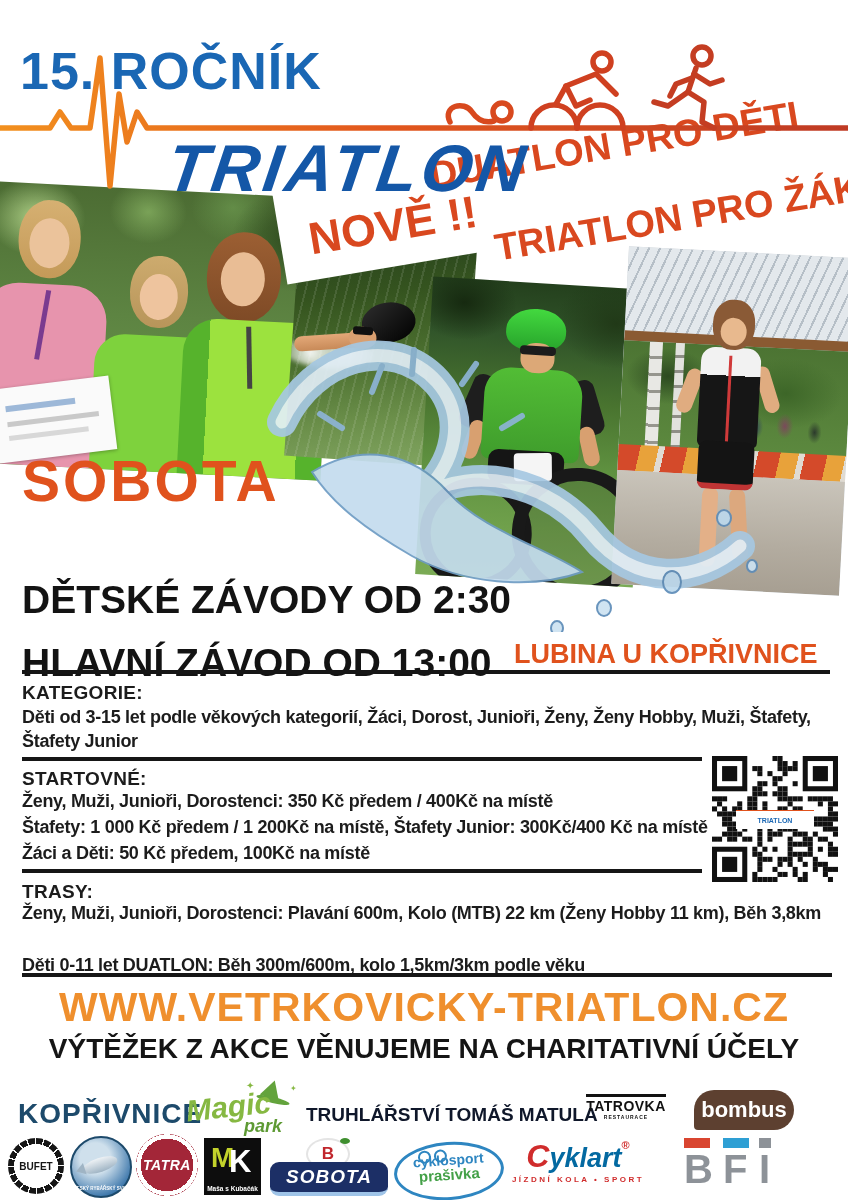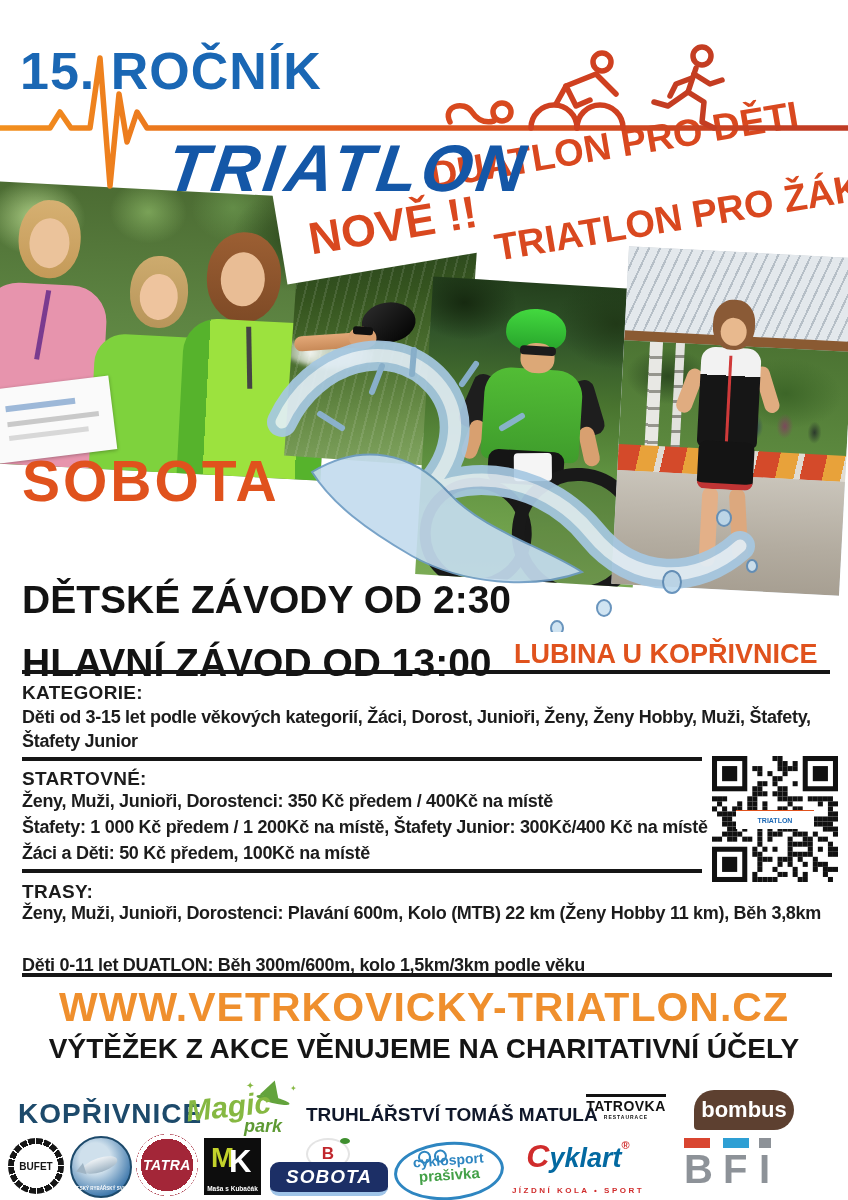--- a/index.html
+++ b/index.html
@@ -205,21 +205,21 @@
     background:#fff;transform:rotate(-4deg);position:absolute;text-align:center;}
   .sp-cyklo .c1{margin-top:8px;font-size:14px;font-weight:800;color:#2e86c1;line-height:1;}
   .sp-cyklo .c2{font-size:15px;font-weight:800;color:#43a047;line-height:1.1;}
   .sp-cyklo .w1,.sp-cyklo .w2{position:absolute;top:4px;width:9px;height:9px;border:2px solid #2e86c1;border-radius:50%;}
   .sp-cyklo .w1{left:22px;} .sp-cyklo .w2{left:38px;}
   .sp-cyklart{left:508px;top:1140px;width:140px;text-align:center;position:absolute;}
   .sp-cyklart .row{line-height:1;white-space:nowrap;}
   .sp-cyklart .cc{font-size:32px;font-weight:900;font-style:italic;color:#d02c2c;}
   .sp-cyklart .cr{font-size:27px;font-weight:900;font-style:italic;color:#0369a1;}
   .sp-cyklart .reg{font-size:11px;font-weight:700;color:#d02c2c;vertical-align:top;}
-  .sp-cyklart .cs{font-size:8px;font-weight:700;color:#d02c2c;letter-spacing:2.5px;margin-top:14px;}
+  .sp-cyklart .cs{font-size:8px;font-weight:700;color:#d02c2c;letter-spacing:2.5px;margin-top:3px;}
   .sp-bfi{left:684px;top:1138px;width:130px;position:absolute;display:flex;gap:10px;}
   .sp-bfi .lt{display:flex;flex-direction:column;align-items:flex-start;}
   .sp-bfi .tab{height:10px;margin-bottom:4px;}
   .sp-bfi .t-b{width:26px;background:#d94530;}
   .sp-bfi .t-f{width:26px;background:#2e9fd4;}
   .sp-bfi .t-i{width:12px;background:#8d9298;}
   .sp-bfi .gl{font-size:40px;line-height:.85;font-weight:900;color:#8d9298;}
 </style>
 </head>
 <body>

